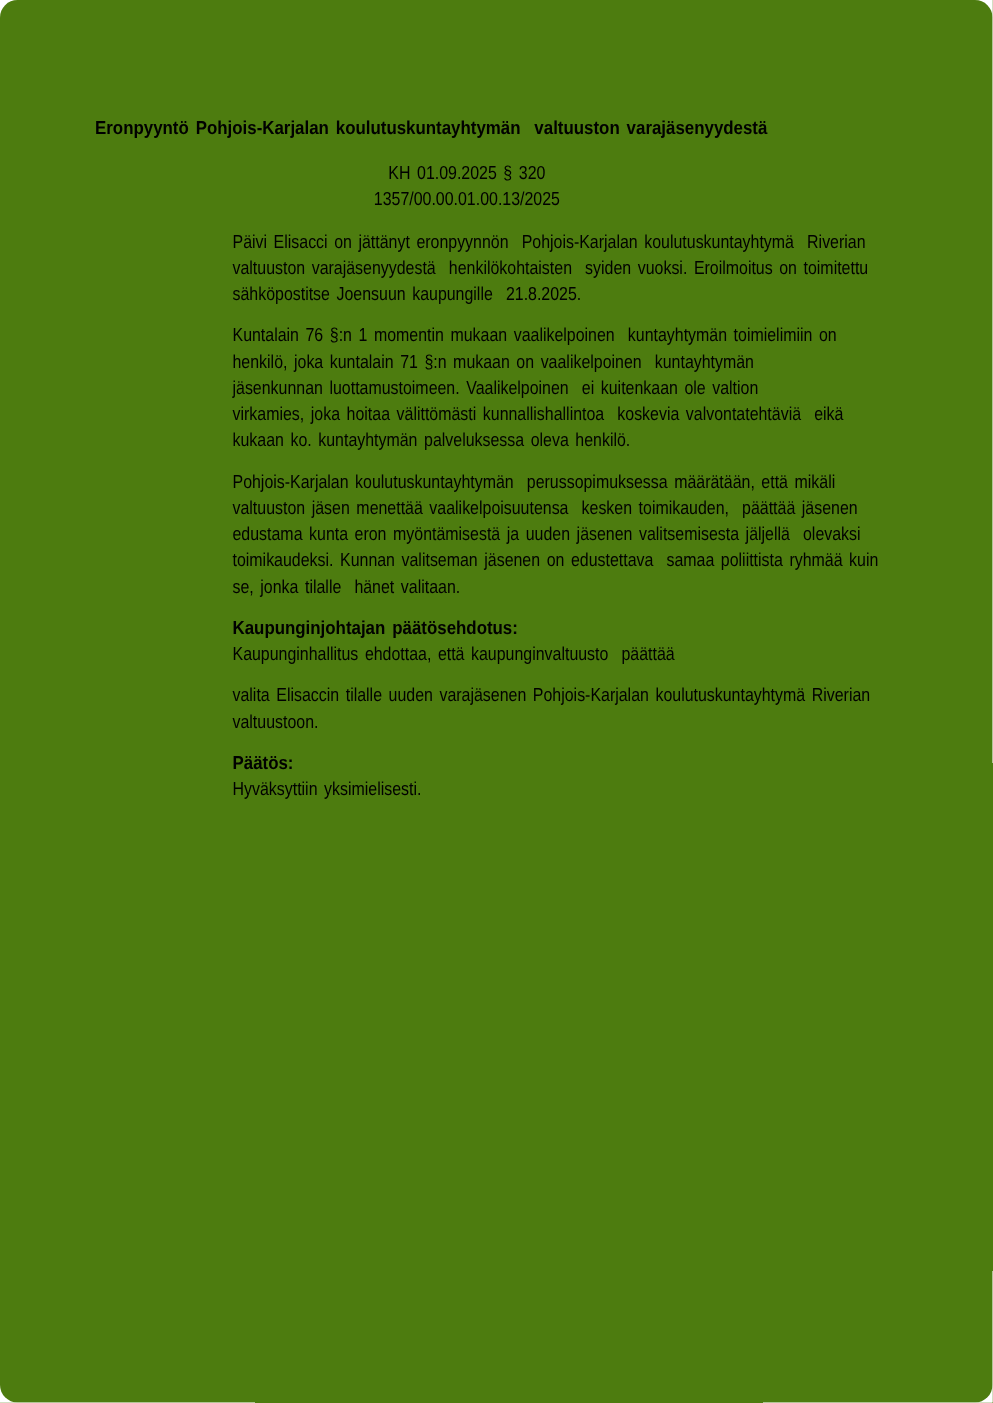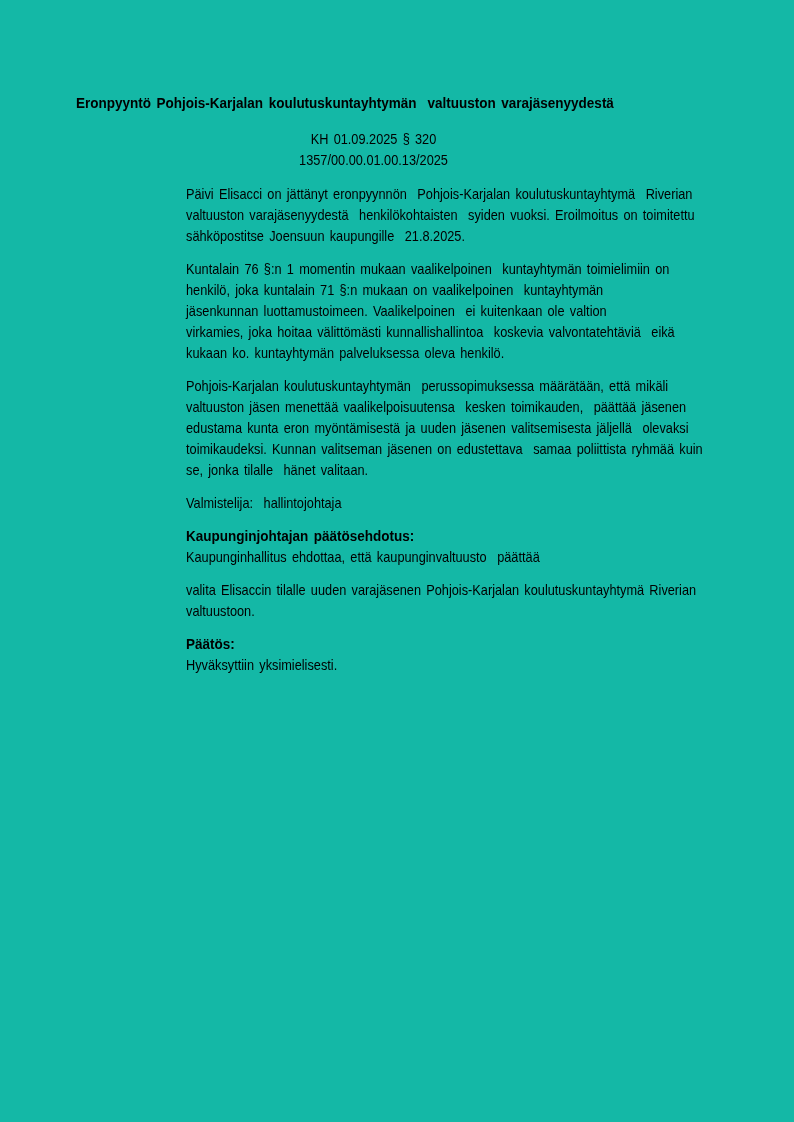--- a/index.html
+++ b/index.html
@@ -4,24 +4,25 @@
 <style>
   html, body {
     margin: 0;
     padding: 0;
     background: #ffffff;
   }
   .page {
     position: relative;
     width: 794px;
     height: 1122px;
-    background: #14b8a6;
+    background: #4d7c0f;
     overflow: hidden;
     font-family: "Liberation Sans", sans-serif;
     color: #000000;
+    border-radius: 14px;
   }
   .content {
     position: absolute;
     left: 76px;
     top: 92px;
     width: 700px;
   }
   .line {
     font-size: 15px;
     line-height: 21px;
@@ -76,23 +77,20 @@
           <div class="line">kukaan ko. kuntayhtymän palveluksessa oleva henkilö.</div>
         </div>
         <div class="block">
           <div class="line">Pohjois-Karjalan koulutuskuntayhtymän  perussopimuksessa määrätään, että mikäli</div>
           <div class="line">valtuuston jäsen menettää vaalikelpoisuutensa  kesken toimikauden,  päättää jäsenen</div>
           <div class="line">edustama kunta eron myöntämisestä ja uuden jäsenen valitsemisesta jäljellä  olevaksi</div>
           <div class="line">toimikaudeksi. Kunnan valitseman jäsenen on edustettava  samaa poliittista ryhmää kuin</div>
           <div class="line">se, jonka tilalle  hänet valitaan.</div>
         </div>
         <div class="block">
-          <div class="line">Valmistelija:  hallintojohtaja</div>
-        </div>
-        <div class="block">
           <div class="line heading">Kaupunginjohtajan päätösehdotus:</div>
           <div class="line">Kaupunginhallitus ehdottaa, että kaupunginvaltuusto  päättää</div>
         </div>
         <div class="block">
           <div class="line">valita Elisaccin tilalle uuden varajäsenen Pohjois-Karjalan koulutuskuntayhtymä Riverian</div>
           <div class="line">valtuustoon.</div>
         </div>
         <div class="block">
           <div class="line heading">Päätös:</div>
           <div class="line">Hyväksyttiin yksimielisesti.</div>

